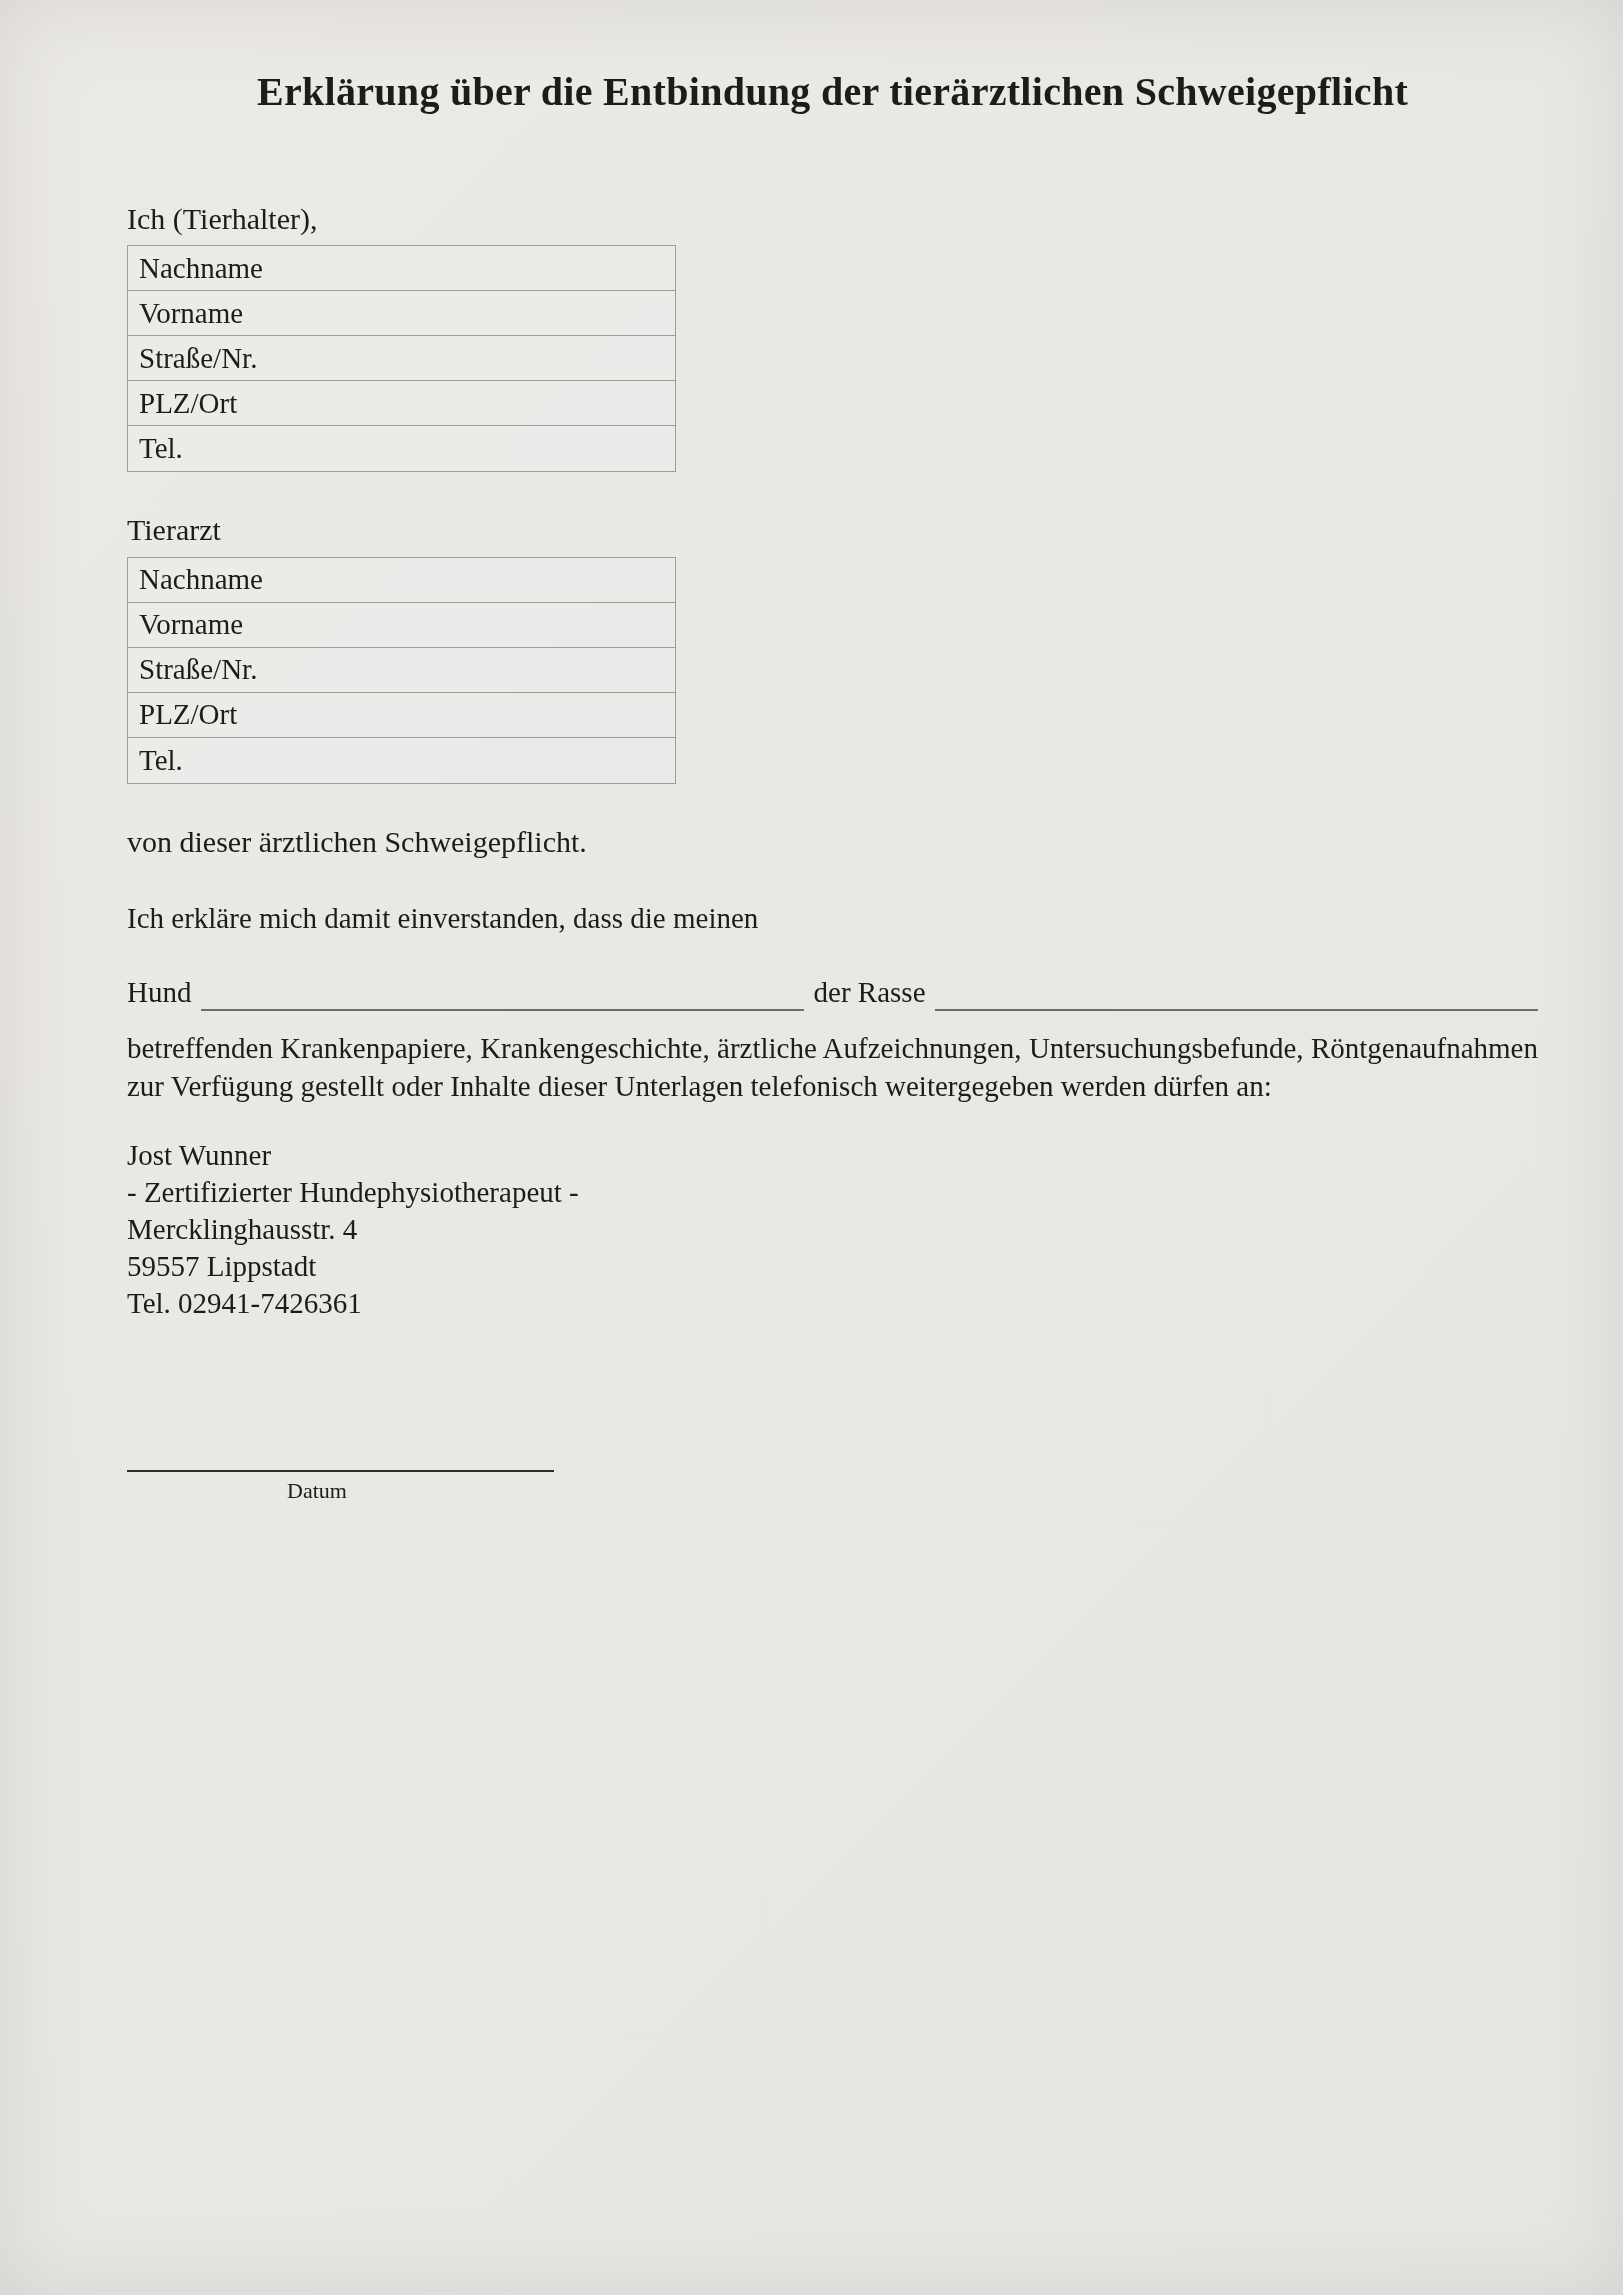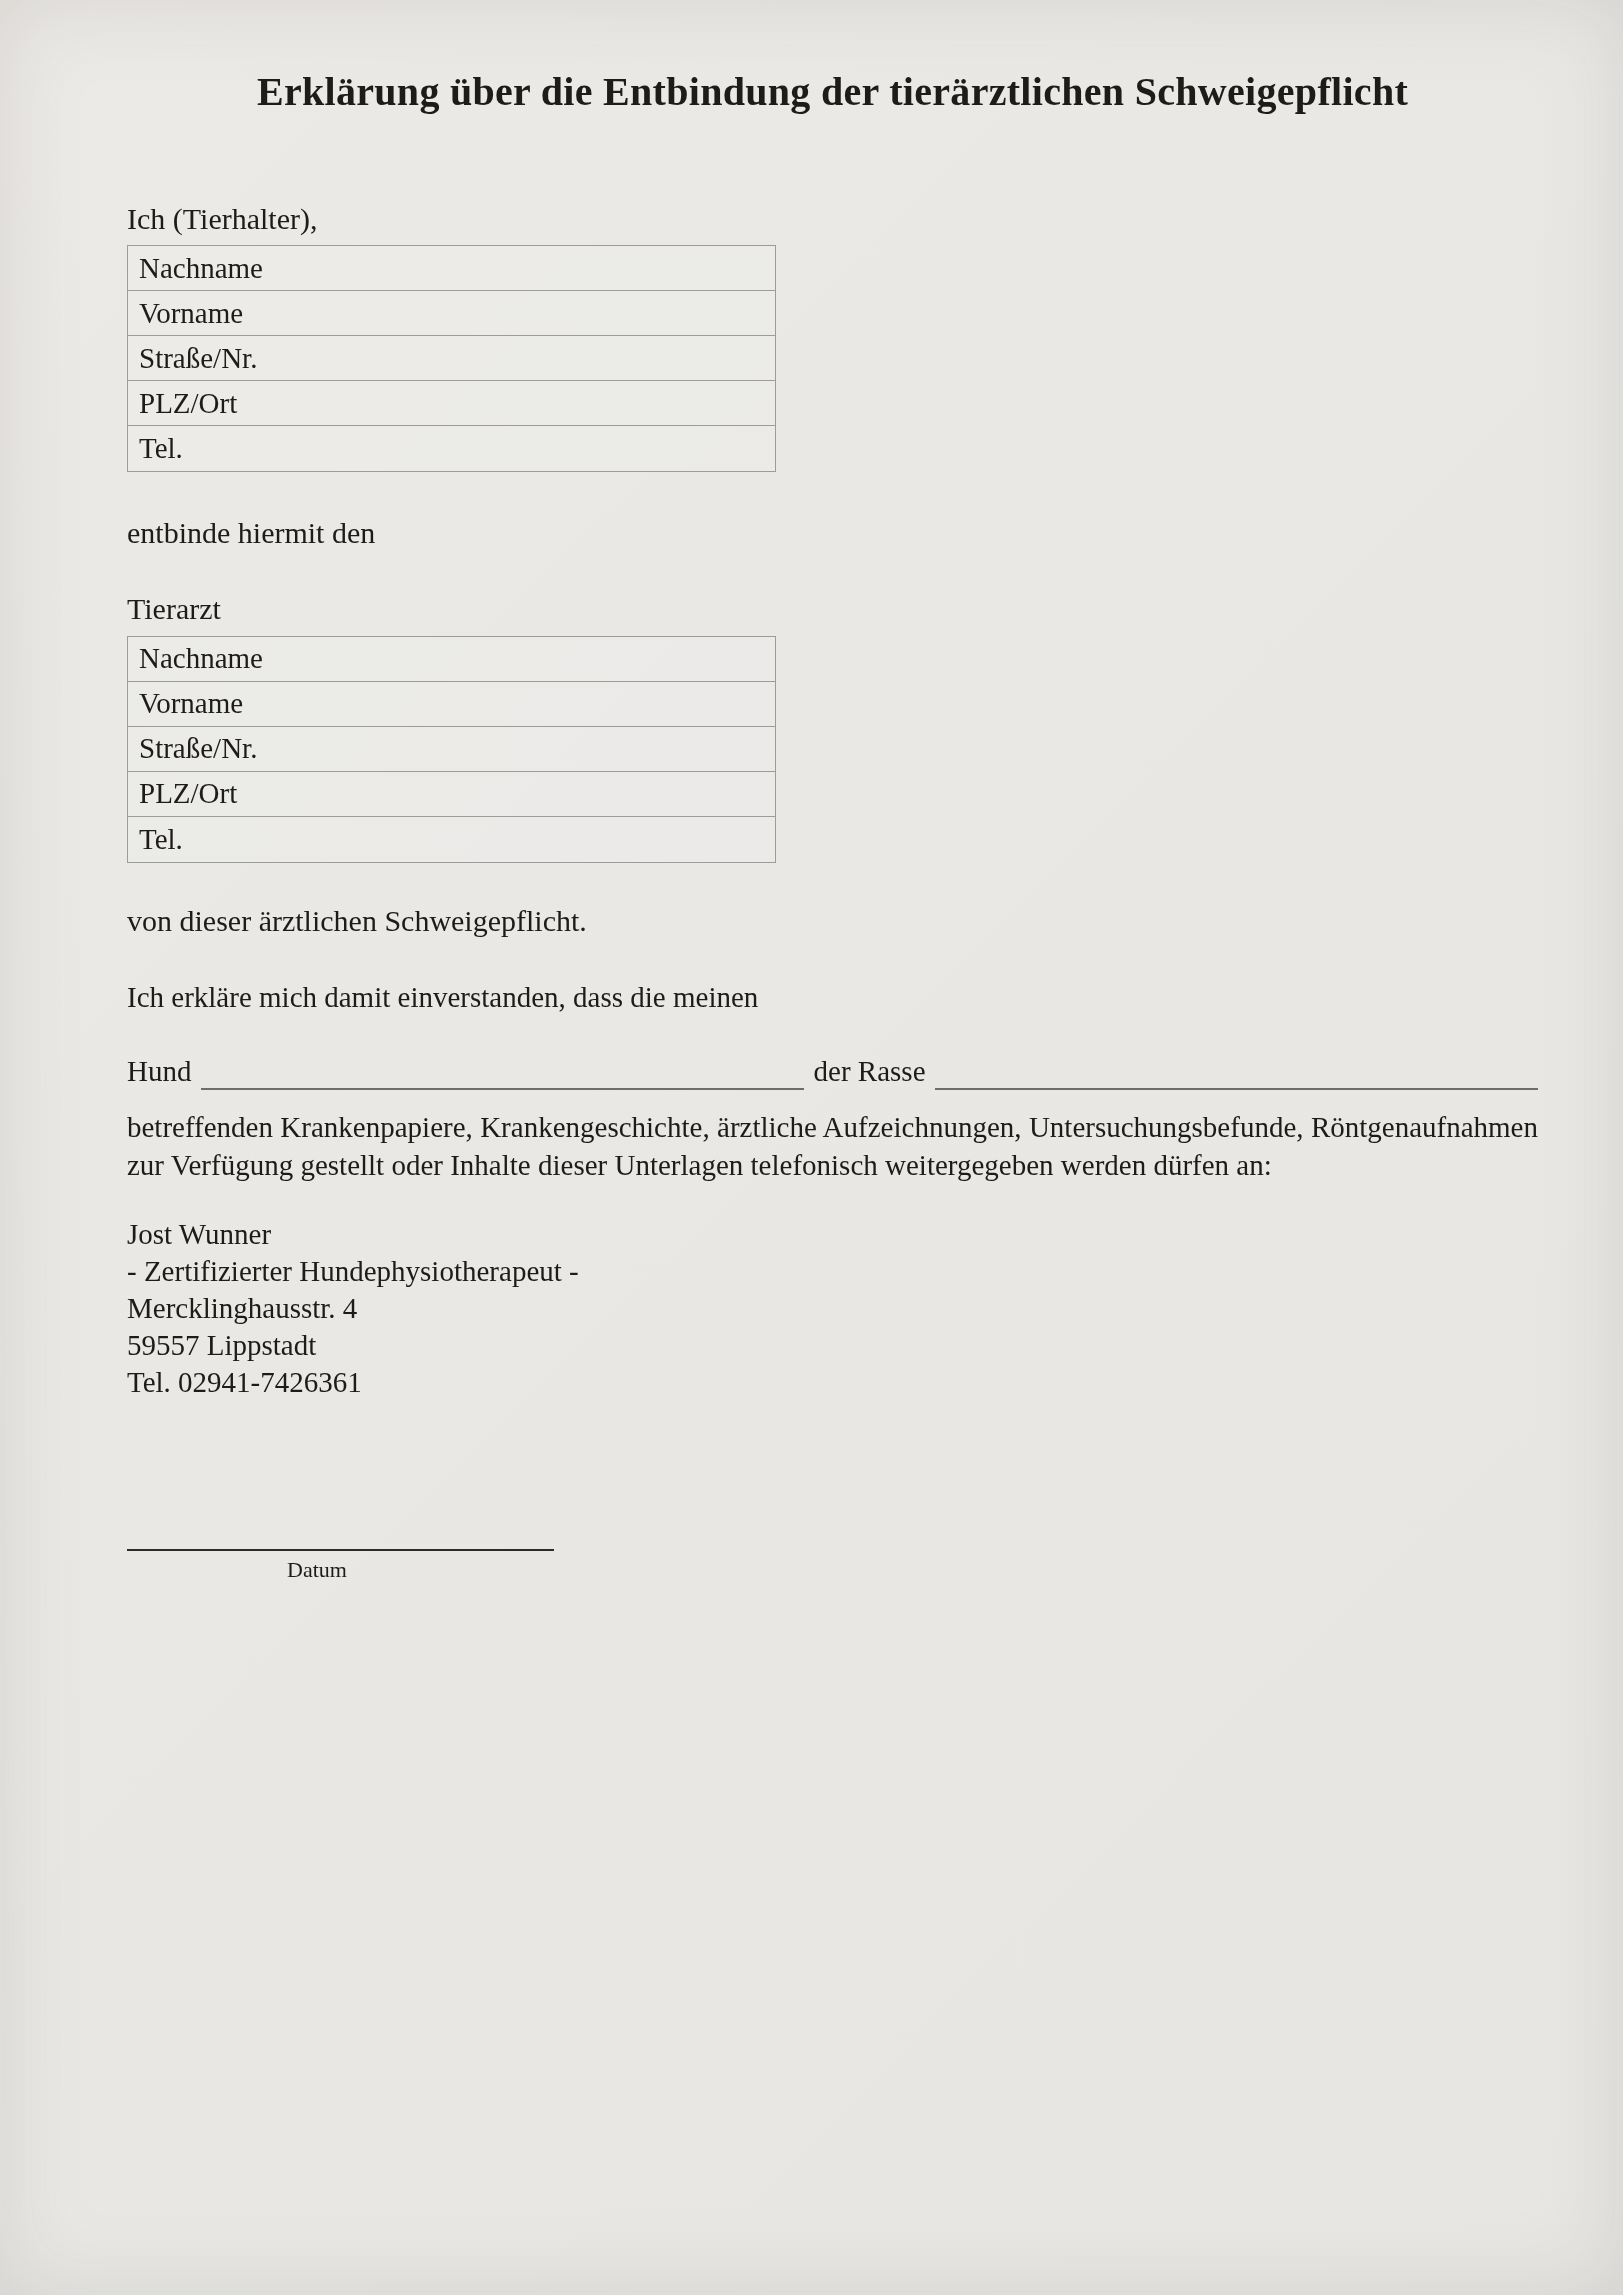--- a/index.html
+++ b/index.html
@@ -30,21 +30,21 @@
     font-size: 30px;
     font-weight: normal;
     line-height: 36px;
   }
   .heading-tierhalter { margin-top: 84px; }
   .heading-entbinde   { margin-top: 43px; }
   .heading-tierarzt   { margin-top: 40px; }
   .heading-schweigepflicht { margin-top: 40px; }
 
   .form-table {
-    width: 649px;
+    width: 549px;
     margin-top: 8.3px;
     border: 1.4px solid #9d9c99;
     background: rgba(238,237,234,0.45);
     text-align: center;
   }
   .form-row {
     height: 45px;
     display: flex;
     align-items: center;
     padding-left: 11px;
@@ -113,21 +113,20 @@
       <span class="row-label">Straße/Nr.</span>
     </div>
     <div class="form-row">
       <span class="row-label">PLZ/Ort</span>
     </div>
     <div class="form-row">
       <span class="row-label">Tel.</span>
     </div>
   </div>
 
-  <div class="section-heading heading-entbinde">entbinde hiermit den</div>
 
   <div class="section-heading heading-tierarzt">Tierarzt</div>
 
   <div class="form-table">
     <div class="form-row">
       <span class="row-label">Nachname</span>
     </div>
     <div class="form-row">
       <span class="row-label">Vorname</span>
     </div>

